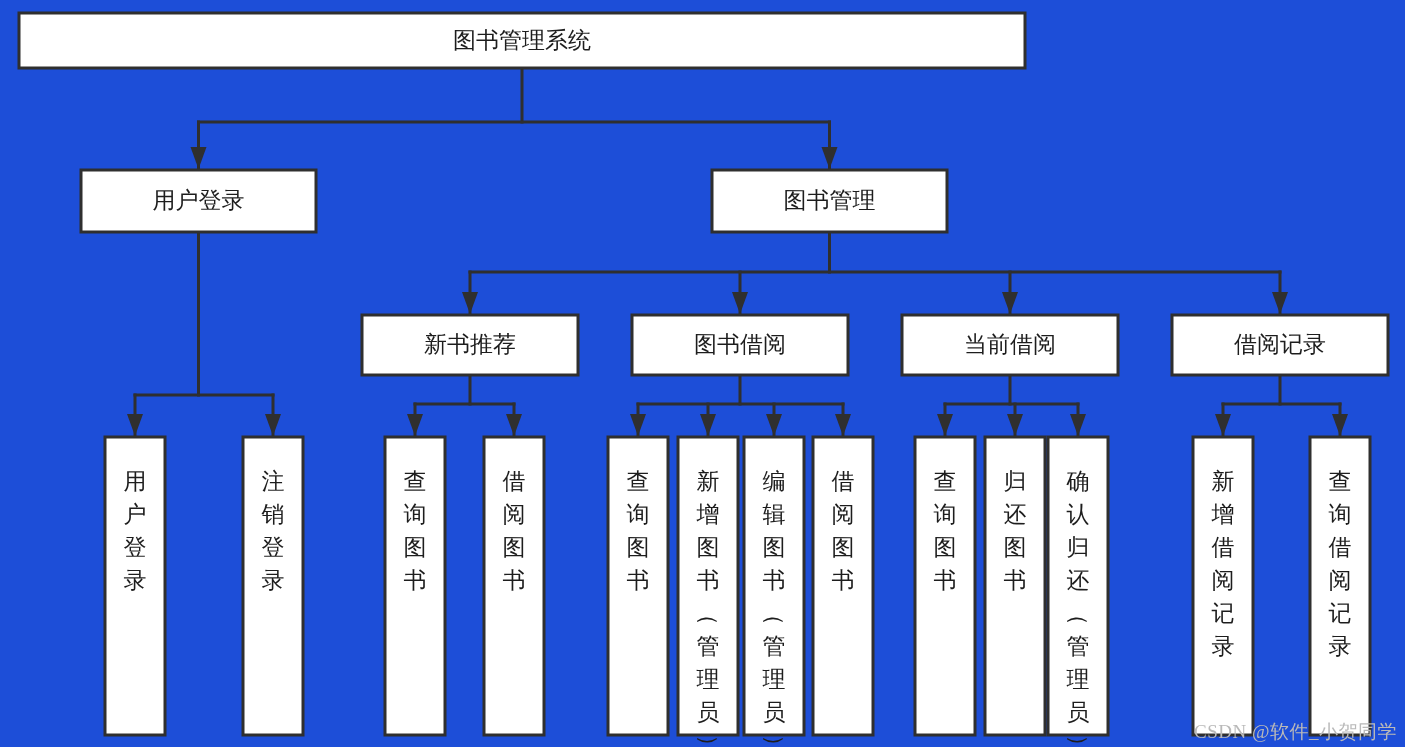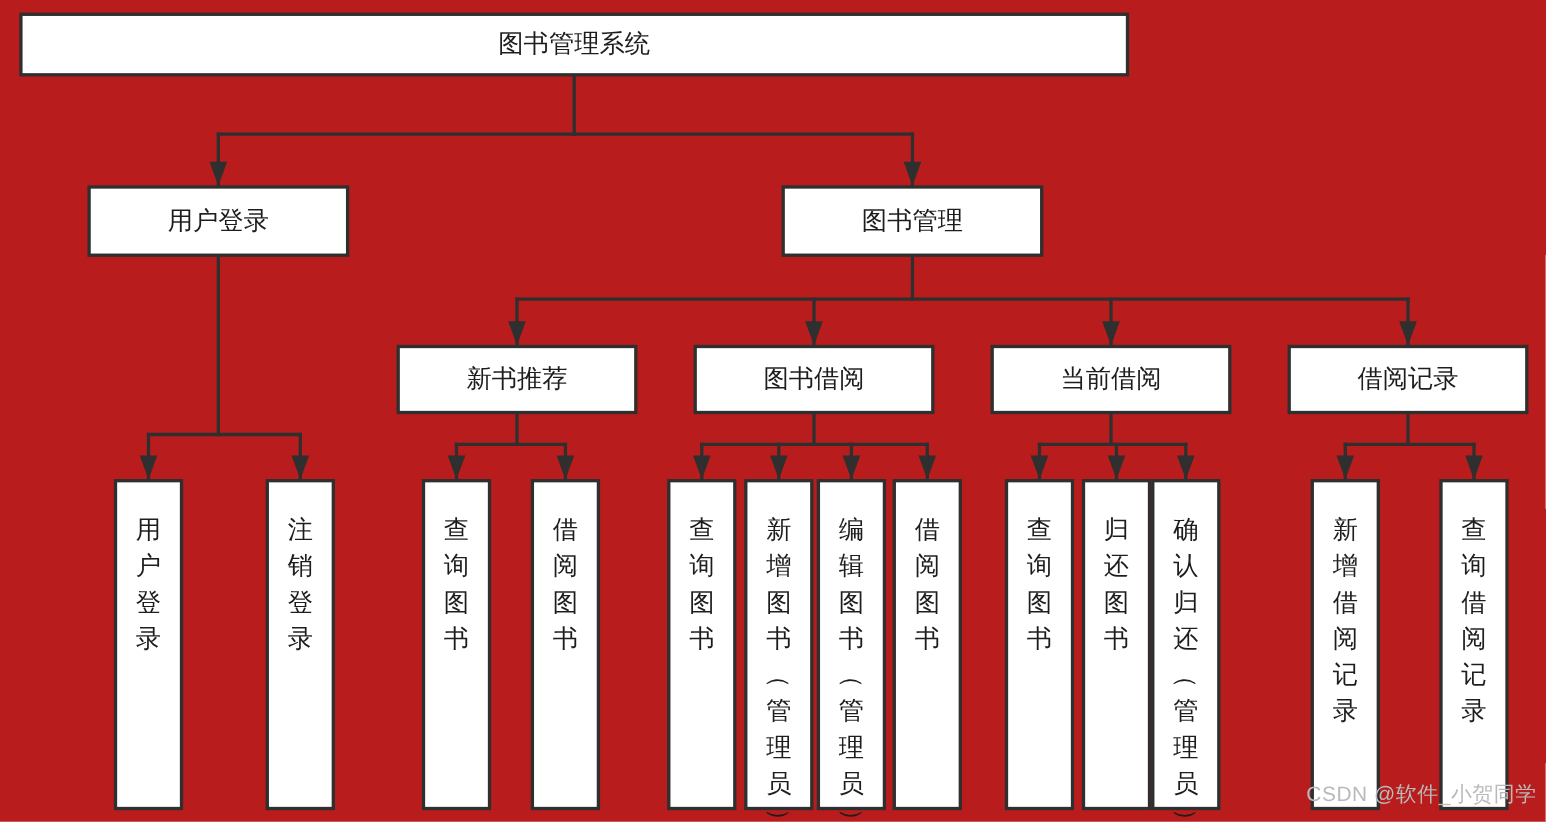--- a/index.html
+++ b/index.html
@@ -1,35 +1,35 @@
 <!DOCTYPE html>
 <html><head>
 <meta charset="utf-8">
 <style>
   html,body{margin:0;padding:0;background:#ffffff;}
   body{
     font-family:"Liberation Sans","DejaVu Sans",sans-serif;
     width:1405px;height:747px;overflow:hidden;position:relative;
   }
-  #stage{position:relative;width:1405px;height:747px;background:#b91c1c;}
+  #stage{position:relative;width:1405px;height:747px;background:#1d4ed8;}
   svg#diagram{position:absolute;left:0;top:0;width:1405px;height:747px;display:block;}
   .boxrect{fill:#ffffff;stroke:#2f2f2f;stroke-width:3;}
   .connline{stroke:#2f2f2f;stroke-width:3;fill:none;stroke-linecap:square;}
   .arrowhead{fill:#2f2f2f;stroke:none;}
   .boxlabel{
     font-family:"Liberation Sans","DejaVu Sans",sans-serif;
     fill:#1d1d1d;font-size:23px;text-anchor:middle;dominant-baseline:middle;
   }
   .vlabel{
     font-family:"Liberation Sans","DejaVu Sans",sans-serif;
     fill:#1d1d1d;font-size:23px;
   }
   .watermark{
-    position:absolute;right:8px;bottom:12px;
-    font-family:Liberation Sans, sans-serif;
+    position:absolute;right:8px;bottom:2px;
+    font-family:Liberation Serif, serif;
     font-size:19px;color:#b9b9b9;white-space:nowrap;letter-spacing:.5px;
     pointer-events:none;
   }
 </style>
 </head>
 <body>
 
 <div id="stage">
 
   <svg id="diagram" viewBox="0 0 1405 747">

